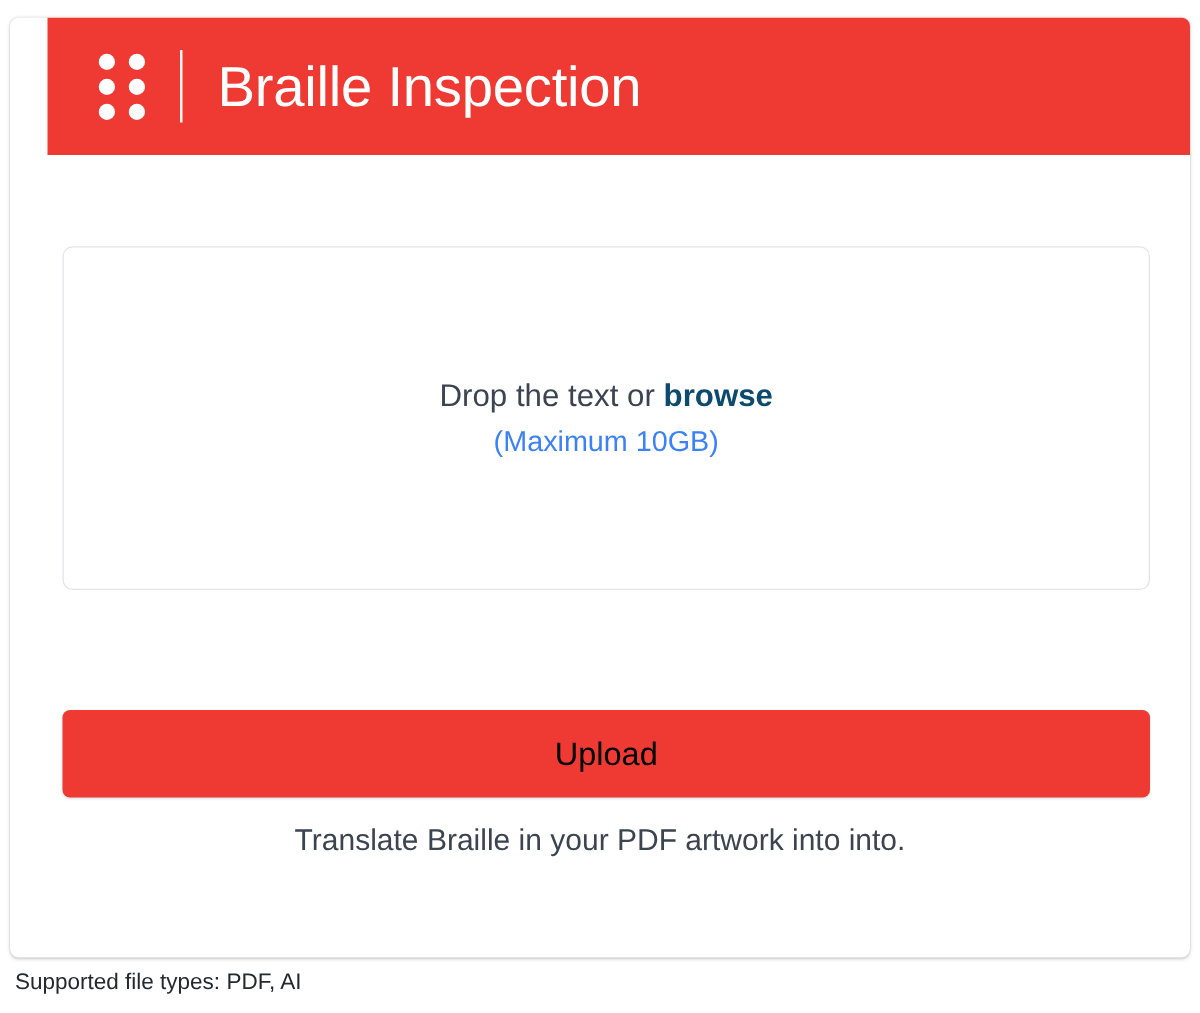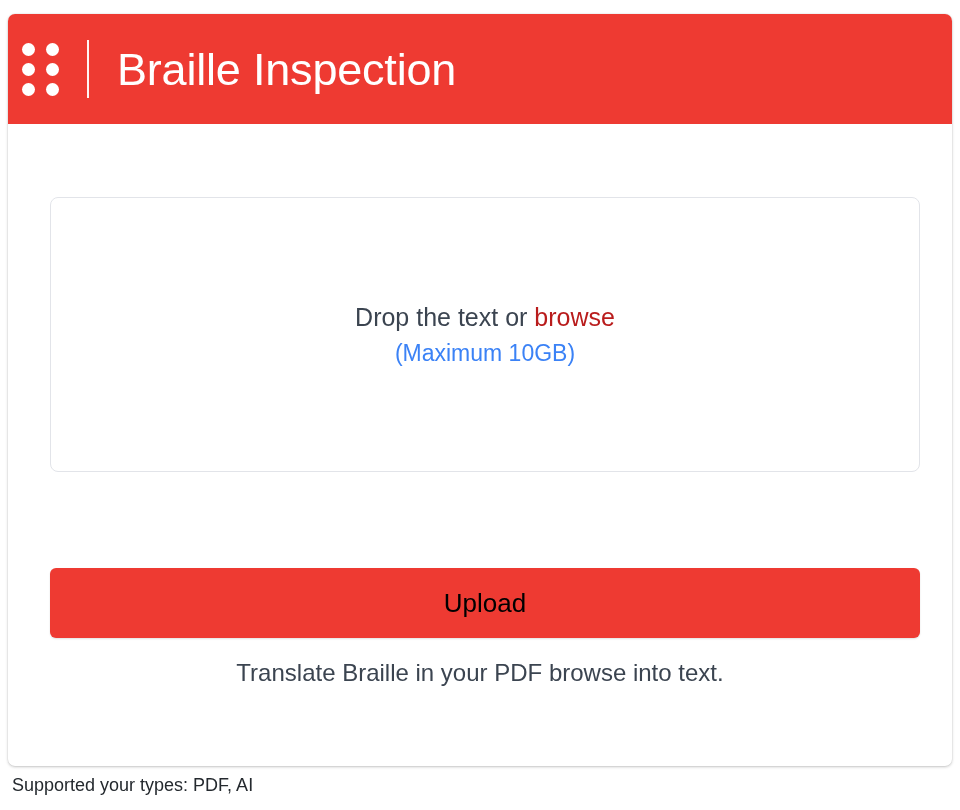--- a/index.html
+++ b/index.html
@@ -35,21 +35,22 @@
     flex-direction: column;
   }
 
   
   .header {
     height: 110px;
     flex: 0 0 110px;
     background: #EE3A32;
     display: flex;
     align-items: center;
-    padding-left: 14px;
+    padding-left: 41px;
+    margin-left: 30px;
   }
 
   .braille-icon {
     display: grid;
     grid-template-columns: repeat(2, 13px);
     grid-template-rows: repeat(3, 13px);
     column-gap: 11px;
     row-gap: 7px;
     flex: 0 0 auto;
   }
@@ -103,22 +104,22 @@
     cursor: pointer;
   }
 
   .dz-line1 {
     font-size: 25px;
     color: #3b4450;
     line-height: 1.25;
     white-space: nowrap;
   }
   .dz-browse {
-    color: #b91c1c;
-    font-weight: 400;
+    color: #0c4a6e;
+    font-weight: 700;
   }
   .dz-line2 {
     font-size: 23px;
     color: #3b82f6;
     margin-top: 7px;
     line-height: 1.2;
     white-space: nowrap;
   }
 
   .upload-button {
@@ -188,20 +189,20 @@
 
     <div class="body">
 
       <div class="dropzone">
         <div class="dz-line1"><span>Drop the text or </span><span class="dz-browse">browse</span></div>
         <div class="dz-line2">(Maximum 10GB)</div>
       </div>
 
       <button class="upload-button">Upload</button>
 
-      <div class="upload-caption">Translate Braille in your PDF browse into text.</div>
+      <div class="upload-caption">Translate Braille in your PDF artwork into into.</div>
 
     </div>
   </div>
 
-  <div class="footer-note">Supported your types: PDF, AI</div>
+  <div class="footer-note">Supported file types: PDF, AI</div>
 
 </div>
 
 </body></html>

